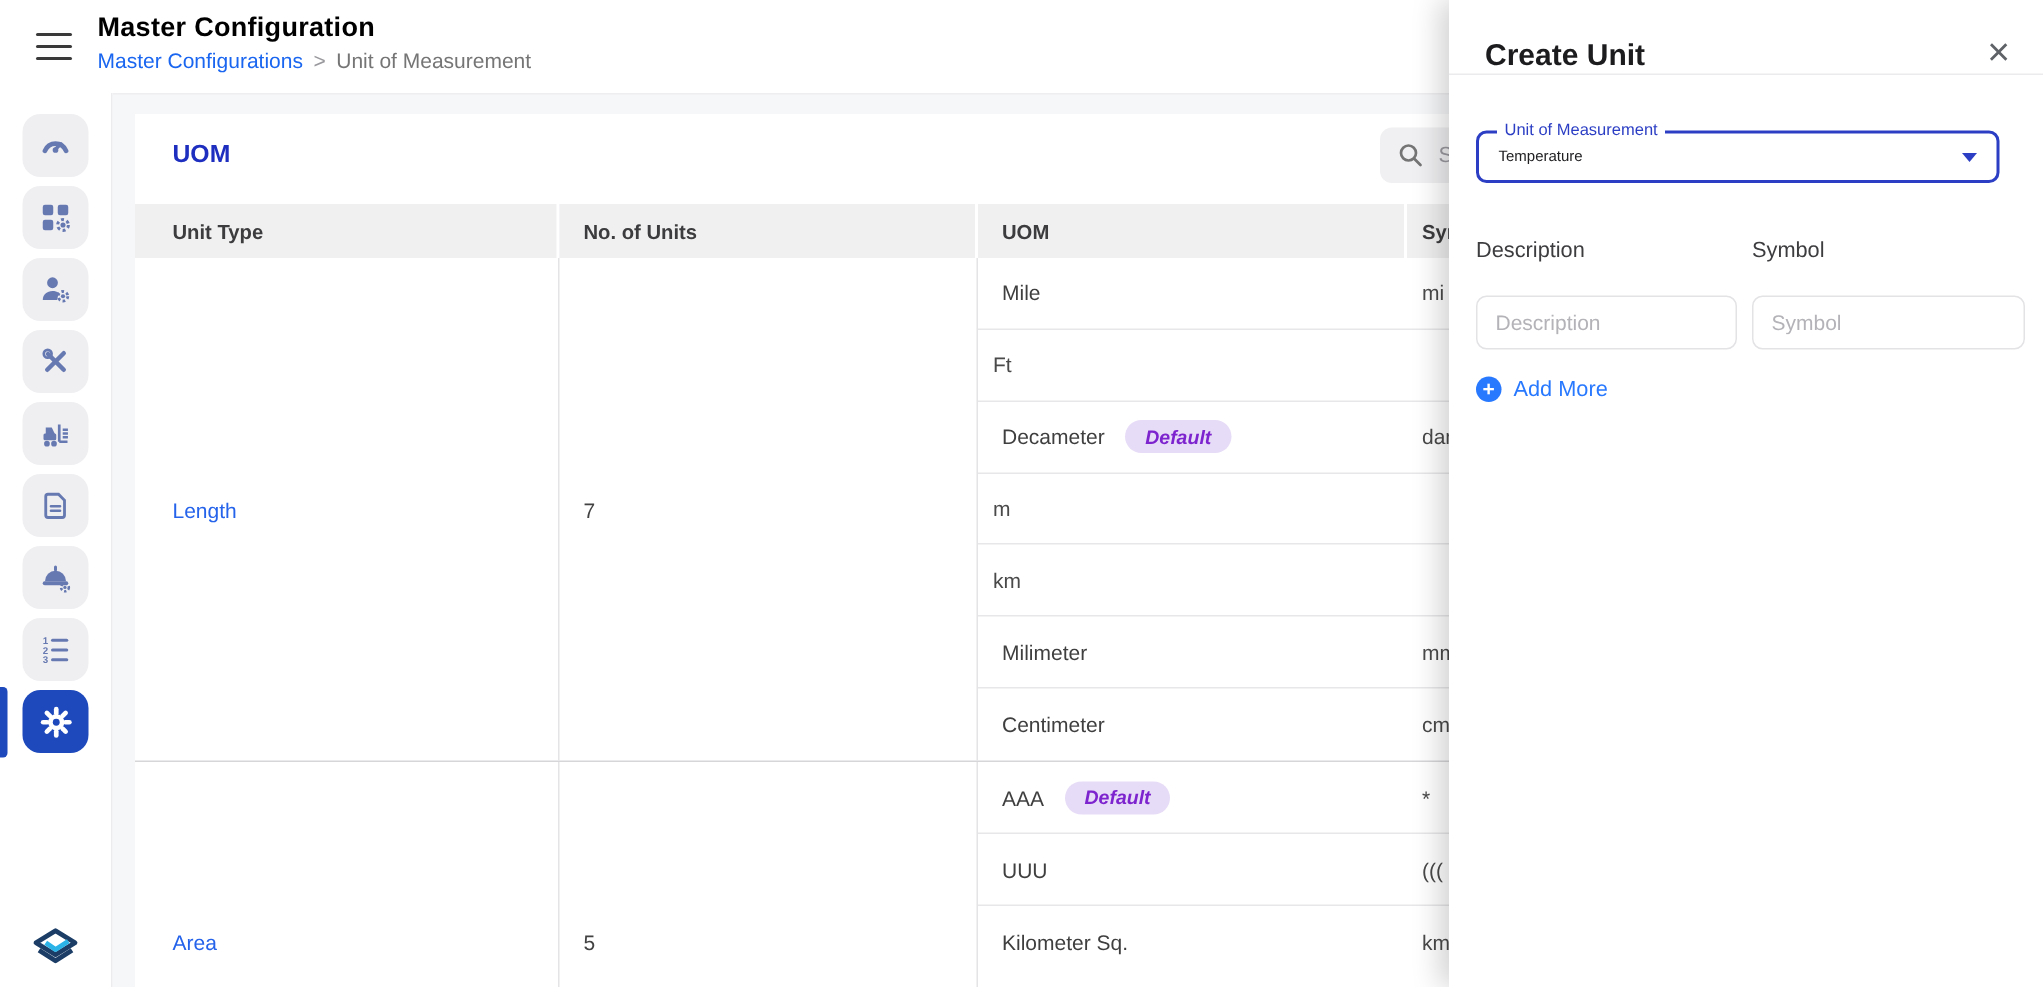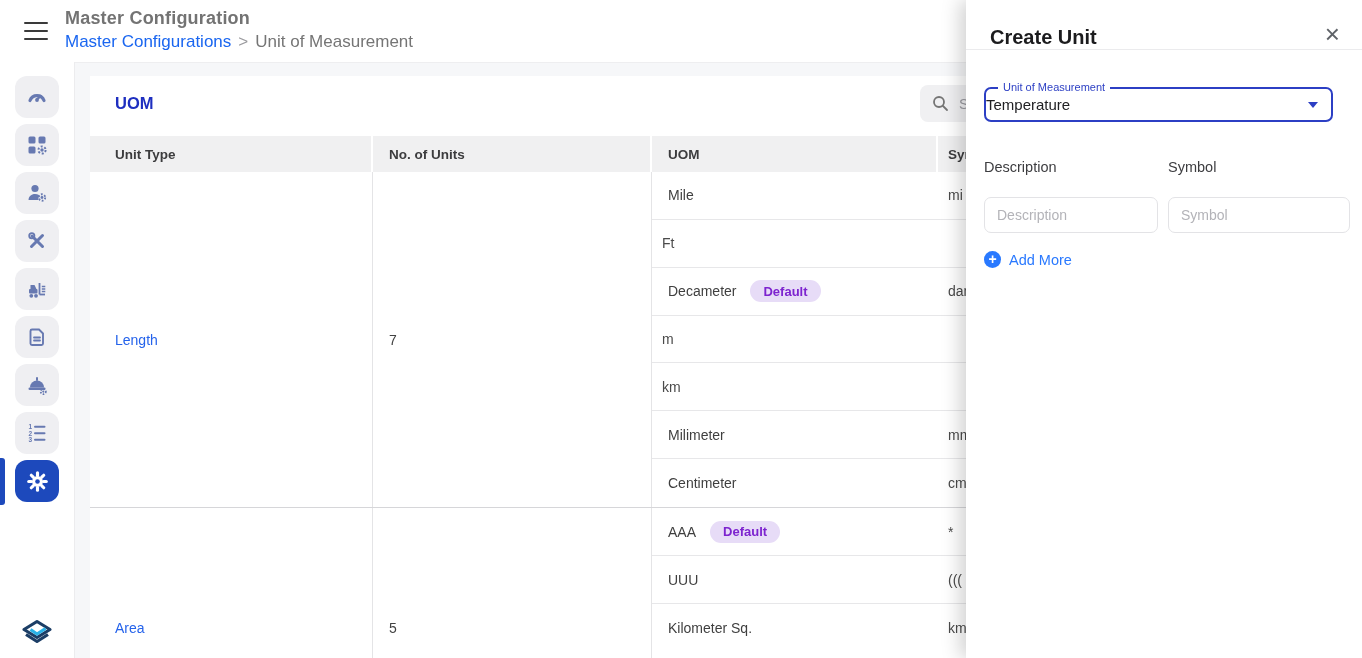--- a/index.html
+++ b/index.html
@@ -4,22 +4,22 @@
 <style>
   html,body{margin:0;padding:0;background:#fff;}
   *{box-sizing:border-box;font-family:"Liberation Sans",sans-serif;}
   .app{position:relative;width:1362px;height:658px;background:#fff;overflow:hidden;}
 
   
   .topbar{position:absolute;top:0;left:0;width:100%;height:62px;background:#fff;z-index:5;}
   .hamburger{position:absolute;left:24px;top:22px;width:24px;height:18px;display:flex;flex-direction:column;justify-content:space-between;cursor:pointer;}
   .hamburger div{height:2.4px;background:#3a3a3a;border-radius:1px;}
   .title-wrap{position:absolute;left:65px;top:8px;}
-  .page-title{font-size:18px;font-weight:bold;color:#737373;letter-spacing:.2px;}
-  .breadcrumb{margin-top:3px;font-size:17px;display:flex;gap:7px;align-items:center;}
+  .page-title{font-size:18px;font-weight:bold;color:#000000;letter-spacing:.2px;}
+  .breadcrumb{margin-top:3px;font-size:14px;display:flex;gap:7px;align-items:center;}
   .bc-link{color:#1a66f0;font-weight:500;cursor:pointer;}
   .bc-sep{color:#9a9a9e;}
   .bc-current{color:#757575;}
 
   
   .sidebar{position:absolute;top:62px;left:0;width:75px;height:596px;background:#fff;border-right:1px solid #ececee;z-index:4;padding-top:14px;}
   .nav-btn{width:44px;height:42px;margin:0 auto 6px auto;border-radius:12px;background:#efeff2;display:flex;align-items:center;justify-content:center;cursor:pointer;}
   .nav-btn svg{display:block;}
   .nav-btn.active{background:#1d49bc;}
   .active-bar{position:absolute;left:0;top:396px;width:4.5px;height:47px;background:#1d49bc;border-radius:0 3px 3px 0;}
@@ -42,30 +42,30 @@
   .c3{flex:1;padding-left:10px;border-right:none;}
   .tbody{position:absolute;left:0;top:96px;width:100%;}
   .group{display:flex;border-bottom:1px solid #d6d6d9;}
   .g-cell{display:flex;align-items:center;border-right:1px solid #e4e4e6;font-size:14px;color:#424242;}
   .g-rows{flex:1;display:flex;flex-direction:column;}
   .trow{height:48px;display:flex;align-items:center;border-bottom:1px solid #e7e7e9;font-size:14px;color:#3f3f3f;}
   .trow:last-child{border-bottom:none;}
   .uom-cell{width:286px;padding-left:16px;display:flex;align-items:center;gap:14px;}
   .sym-cell{flex:1;padding-left:10px;color:#4a4a4a;}
   .type-link{color:#2563eb;font-weight:500;cursor:pointer;}
-  .badge{background:#e7dcf7;color:#7d24cf;font-size:13px;font-weight:bold;padding:3.5px 13px;border-radius:13px;}
+  .badge{background:#e7dcf7;color:#7d24cf;font-size:13px;font-weight:bold;padding:3.5px 13px;border-radius:13px;font-style:italic;}
 
   
   .drawer{position:absolute;top:0;left:966px;width:396px;height:658px;background:#fff;z-index:10;box-shadow:-6px 0 18px rgba(0,0,0,.18);}
   .drawer-header{height:50px;border-bottom:1px solid #ebebed;display:flex;align-items:flex-end;padding:0 18px 0 24px;gap:36px;}
   .drawer-title{font-size:20px;font-weight:600;color:#1c1c1e;}
   .close-btn{margin-left:auto;font-size:26px;color:#5f6368;line-height:1;cursor:pointer;padding:2px 4px;font-weight:300;}
   .select-field{position:absolute;left:18px;top:87px;width:349px;height:35px;border:2px solid #2c3fc4;border-radius:7px;background:#fff;cursor:pointer;}
   .select-label{position:absolute;top:-8px;left:12px;background:#fff;padding:0 5px;font-size:11px;color:#2c3fc4;font-weight:500;}
-  .select-value{font-size:15px;color:#212124;line-height:31px;}
+  .select-value{font-size:10px;color:#212124;padding-left:13px;line-height:31px;}
   .caret{position:absolute;right:13px;top:13px;width:0;height:0;border-left:5.5px solid transparent;border-right:5.5px solid transparent;border-top:6px solid #2c3fc4;}
   .field-label{position:absolute;top:159px;font-size:14.5px;color:#3d3d40;}
   .lbl-desc{left:18px;}
   .lbl-sym{left:202px;}
   .tf{position:absolute;top:197px;height:36px;border:1px solid #e3e3e6;border-radius:7px;padding:0 12px;font-size:14px;color:#444;outline:none;}
   .tf::placeholder{color:#b3b3b8;}
   .tf-desc{left:18px;width:174px;}
   .tf-sym{left:202px;width:182px;}
   .add-more{position:absolute;left:18px;top:251px;display:flex;align-items:center;gap:8px;cursor:pointer;}
   .plus-circle{width:17px;height:17px;border-radius:50%;background:#2979ff;color:#fff;font-size:14px;font-weight:bold;display:flex;align-items:center;justify-content:center;line-height:1;padding-bottom:1px;}

